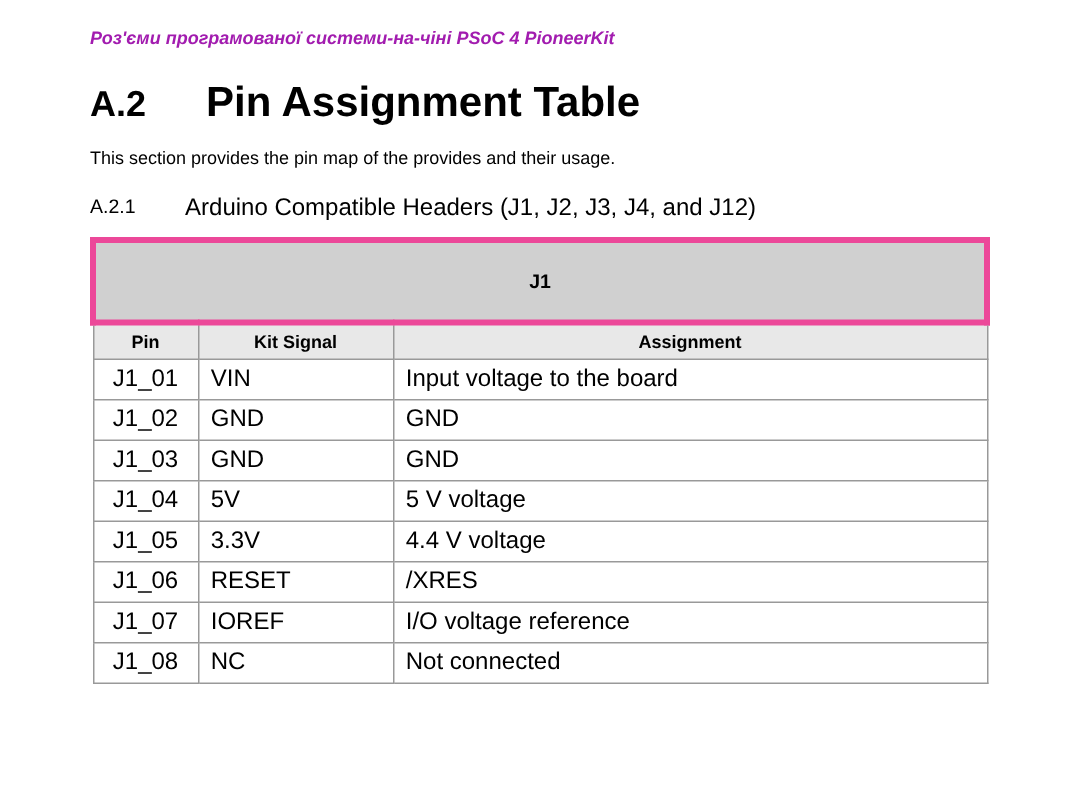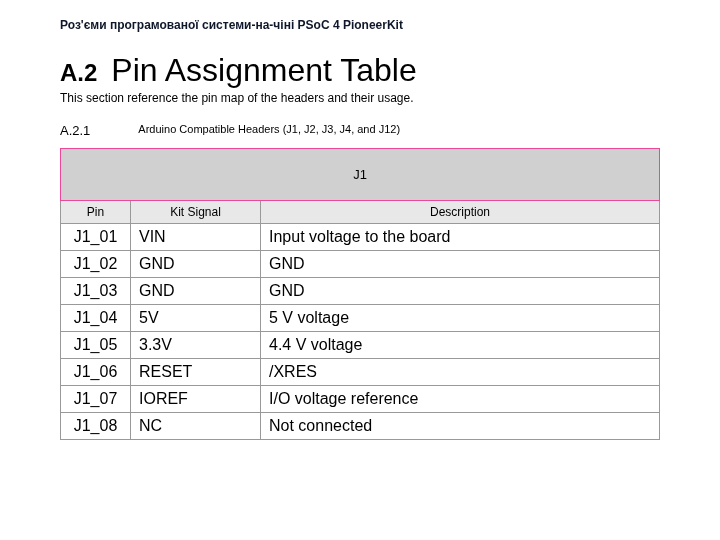--- a/index.html
+++ b/index.html
@@ -15,96 +15,97 @@
       font-family: Arial, sans-serif;
       font-size: 13px;
       color: #000000;
       overflow: hidden;
     }
 
     .page-header {
       padding: 18px 60px 10px 60px;
       font-size: 12px;
       font-weight: bold;
-      color: #0f172a;
+      color: #a21caf;
+      font-style: italic;
     }
 
     .content {
       padding: 10px 60px 10px 60px;
     }
 
     .section-title {
       font-size: 24px;
       font-weight: bold;
-      margin-bottom: 2px;
+      margin-bottom: 14px;
       display: flex;
       align-items: baseline;
-      gap: 14px;
+      gap: 40px;
     }
 
     .section-label {
       font-size: 24px;
       font-weight: bold;
     }
 
     .section-text {
-      font-size: 32px;
-      font-weight: normal;
+      font-size: 28px;
+      font-weight: bold;
       text-align: right;
     }
 
     .section-description {
       font-size: 12px;
       color: #000;
       margin-bottom: 18px;
     }
 
     .subsection-title {
       font-size: 14px;
       font-weight: normal;
       margin-bottom: 10px;
       display: flex;
-      gap: 48px;
+      gap: 33px;
     }
 
     .subsection-label {
       font-weight: normal;
       font-size: 13px;
     }
 
     .subsection-text {
-      font-size: 11px;
+      font-size: 16px;
     }
 
     .table-container {
       border: 1px solid #999;
       border-collapse: collapse;
       width: 100%;
     }
 
     table {
       width: 100%;
       border-collapse: collapse;
       font-size: 12px;
     }
 
     .table-header-row td {
       background-color: #d0d0d0;
       text-align: center;
       padding: 18px 8px;
-      font-weight: normal;
-      border: 1px solid #ec4899;
+      font-weight: bold;
+      border: 4px solid #ec4899;
       font-size: 13px;
     }
 
     .col-header-row th {
       background-color: #e8e8e8;
       border: 1px solid #999;
       padding: 4px 8px;
-      font-weight: normal;
+      font-weight: bold;
       font-size: 12px;
     }
 
     .col-header-row th:first-child {
       width: 70px;
       text-align: center;
     }
 
     .col-header-row th:nth-child(2) {
       width: 130px;
@@ -144,36 +145,36 @@
   <span>Роз'єми програмованої системи-на-чіні PSoC 4 PioneerKit</span>
 </div>
 
 <div class="content">
 
   <div class="section-title">
     <span class="section-label">A.2</span>
     <span class="section-text">Pin Assignment Table</span>
   </div>
 
-  <p class="section-description">This section reference the pin map of the headers and their usage.</p>
+  <p class="section-description">This section provides the pin map of the provides and their usage.</p>
 
   <div class="subsection-title">
     <span class="subsection-label">A.2.1</span>
     <span class="subsection-text">Arduino Compatible Headers (J1, J2, J3, J4, and J12)</span>
   </div>
 
   <table class="table-container">
     <thead>
       <tr class="table-header-row">
         <td colspan="3">J1</td>
       </tr>
       <tr class="col-header-row">
         <th>Pin</th>
         <th>Kit Signal</th>
-        <th>Description</th>
+        <th>Assignment</th>
       </tr>
     </thead>
     <tbody id="table-body">
     <tr>
           <td>J1_01</td>
           <td>VIN</td>
           <td>Input voltage to the board</td>
         </tr>
         <tr>
           <td>J1_02</td>

